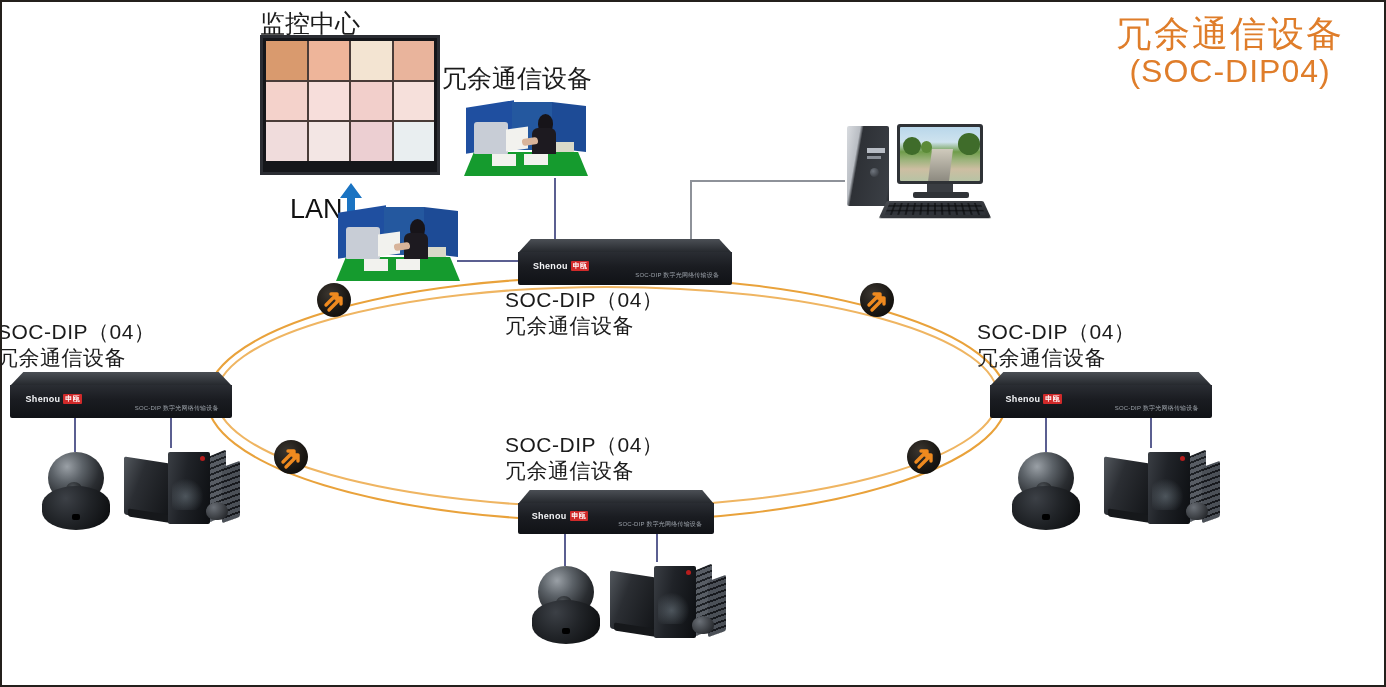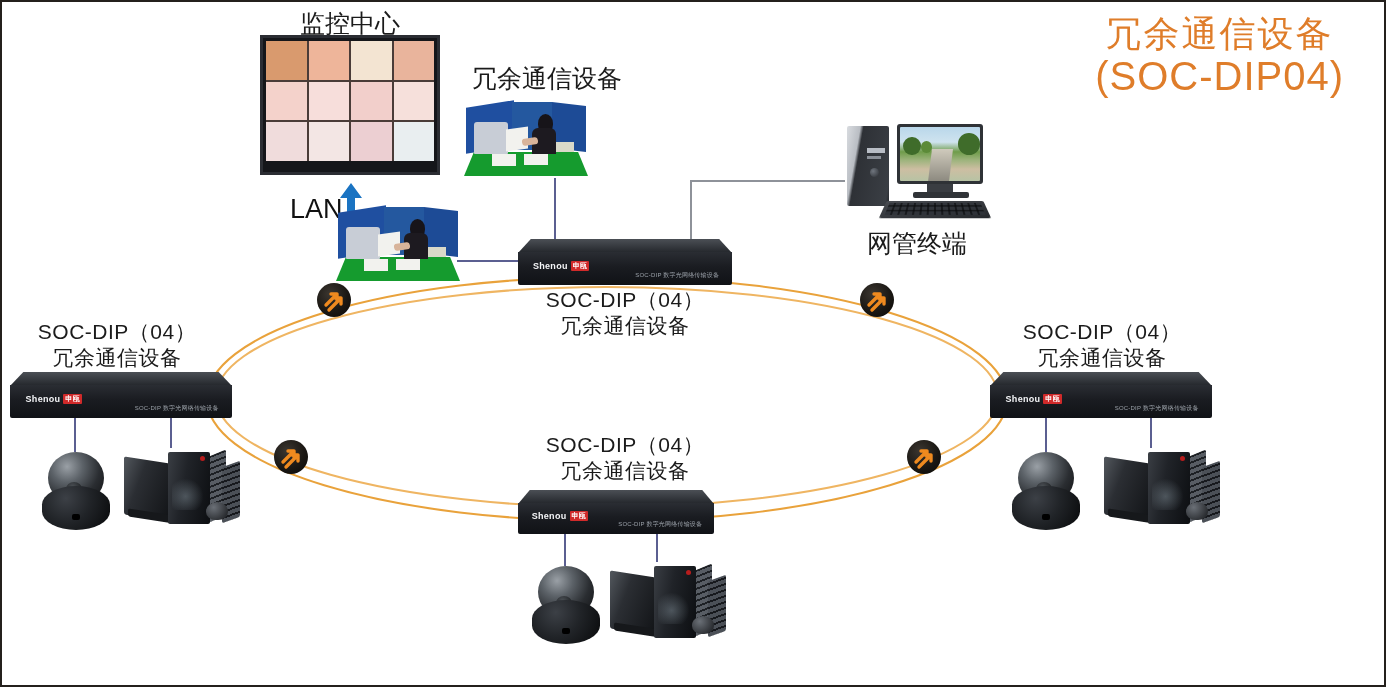--- a/index.html
+++ b/index.html
@@ -11,24 +11,24 @@
     background:#ffffff;
     border:2px solid #24201c;
     box-sizing:border-box;
     overflow:hidden;
   }
   .abs{position:absolute;}
 
   
   #title-block{right:40px;top:12px;text-align:center;color:#df7d2a;line-height:1.12;}
   #title-line1{font-size:36px;letter-spacing:2px;white-space:nowrap;}
-  #title-line2{font-size:40px;letter-spacing:1px;white-space:nowrap;}
-
-  
-  .lbl{color:#1b1b1b;text-align:center;white-space:nowrap;}
+  #title-line2{font-size:32px;letter-spacing:1px;white-space:nowrap;}
+
+  
+  .lbl{color:#1b1b1b;white-space:nowrap;}
   .lbl-cn{font-size:25px;}
   .lbl-dev{font-size:21px;line-height:1.25;letter-spacing:.5px;}
 
   
   #video-wall{left:258px;top:33px;width:180px;height:140px;background:#15161a;
      border:3px solid #2b2d33;box-sizing:border-box;padding:3px 3px 11px 3px;}
   #vw-grid{width:100%;height:100%;display:grid;grid-template-columns:repeat(4,1fr);
      grid-template-rows:repeat(3,1fr);gap:2px;background:#4a3c38;}
   .vw-cell{width:100%;height:100%;}
 
@@ -217,21 +217,20 @@
         <div class="pc-tree" style="left:72%;top:12%;width:28%;height:40%;"></div>
         <div class="pc-tree" style="left:26%;top:26%;width:14%;height:22%;background:#5c8a38;"></div>
       </div>
     </div>
     <div class="pc-stand"></div>
     <div class="pc-base"></div>
     <div class="pc-kbd">
         <div class="pc-kbd-keys"></div>
       </div>
   </div>
-  <div class="abs lbl lbl-cn" style="left:845px;top:225px;width:140px;">网管终端</div>
 
   <div class="wire" style="left:552px;top:176px;width:2px;height:66px;"></div>
 
   <div class="wire" style="left:455px;top:258px;width:68px;height:2px;"></div>
 
   <div class="wire-gray" style="left:688px;top:178px;width:2px;height:64px;"></div>
   <div class="wire-gray" style="left:688px;top:178px;width:155px;height:2px;"></div>
 
   <div class="device" style="left:516px;top:237px;width:214px;height:46px;">
     <div class="dev-top"></div>

